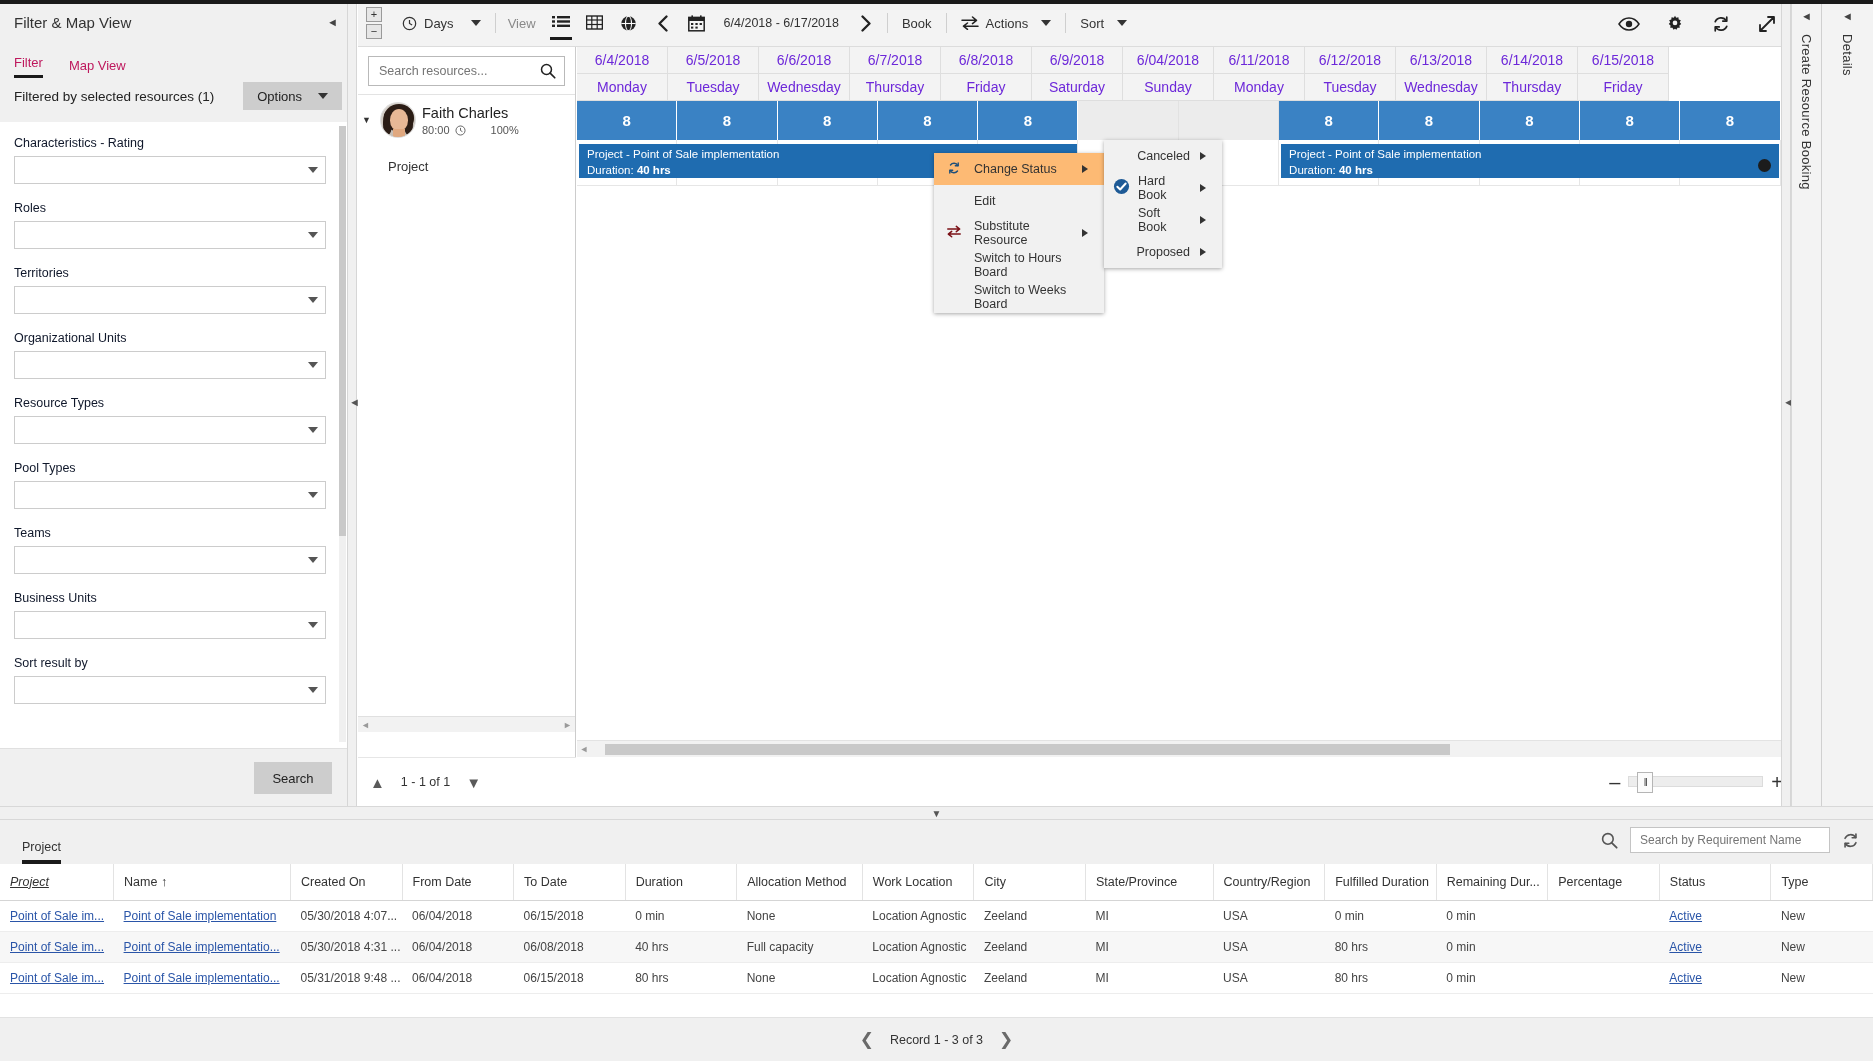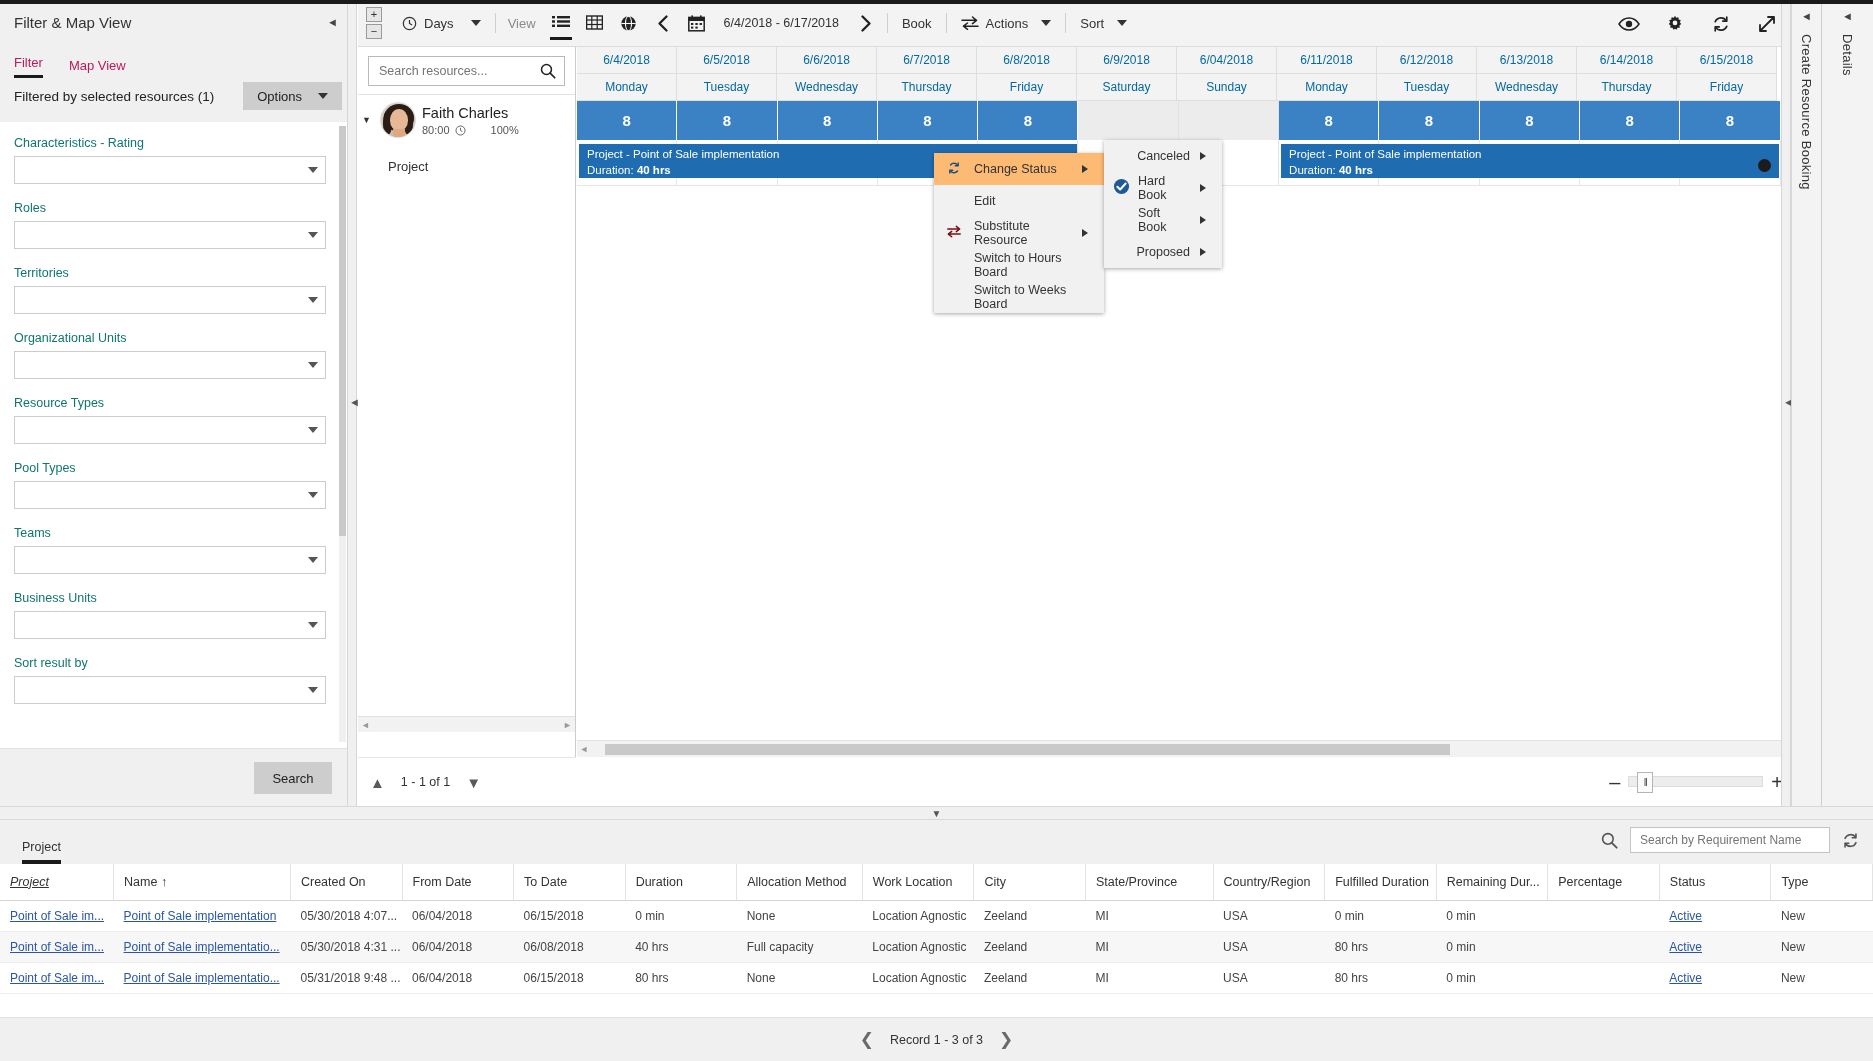--- a/index.html
+++ b/index.html
@@ -36,21 +36,21 @@
   .fp-options-btn {
     background:#cdcdcd; color:#222; border: none; height:28px; padding: 0 14px;
     display:flex; align-items:center; gap:16px; font-size:13px; cursor:pointer;
     font-family: "Liberation Sans", sans-serif;
   }
   .fp-body {
     position:absolute; top: 122px; left:0; right: 0; bottom: 58px;
     overflow:hidden; padding: 14px 26px 0 14px; background:#fff;
   }
   .fld { margin-bottom: 17px; }
-  .fld-label { font-size: 12.5px; color:#0f766e; margin-bottom: 6px; }
+  .fld-label { font-size: 12.5px; color:#0f172a; margin-bottom: 6px; }
   .fld-select {
     height: 28px; border: 1px solid #ccc; background:#fff; position:relative;
     display:flex; align-items:center; padding: 0 6px;
   }
   .fld-select .caret {
     position:absolute; right: 7px; top: 50%; transform: translateY(-50%);
     width:0;height:0;border-left:5px solid transparent;border-right:5px solid transparent;
     border-top:6px solid #555;
   }
   .fp-vscroll {
@@ -137,22 +137,22 @@
     position:absolute; left:0; bottom:0; width: 218px; height: 49px; background:#fff;
     display:flex; align-items:center; gap: 16px; padding-left: 12px; border-top:1px solid #e6e6e6;
   }
   .pager .chev { color:#5a5a5a; font-size: 15px; cursor:pointer; }
   .pager .txt { font-size:12.5px; color:#333; }
 
   .grid-col { position:absolute; left: 219px; right: 0; top:0; bottom: 49px; background:#fff; }
   .grid-scroll { position:absolute; left:0; right: 0; top:0; bottom: 28px; overflow:hidden; }
   .dayhdr { display:flex; height: 27px; }
   .daycell {
-    width: 100px; flex:none; border-right:1px solid #dedede; border-bottom:1px solid #dedede;
-    background:#f3f3f3; display:flex; align-items:center; justify-content:center; font-size:12px; color:#0369a1;
+    width: 91px; flex:none; border-right:1px solid #dedede; border-bottom:1px solid #dedede;
+    background:#f3f3f3; display:flex; align-items:center; justify-content:center; font-size:14px; color:#6d28d9;
   }
   .dayhdr2 .daycell { height: 27px; }
   .cap-row { display:flex; height: 39px; }
   .capcell {
     width:100.3px; flex:none; border-right:1px solid #fff; display:flex; align-items:center;
     justify-content:center; font-size:15px; color:#fff; font-weight:600; background:#3a82c4;
   }
   .capcell.empty { background:#ececec; border-right:1px solid #e2e2e2;}
   .book-row { position:relative; height: 46px; }
   .book-grid { position:absolute; inset:0; display:flex; }

